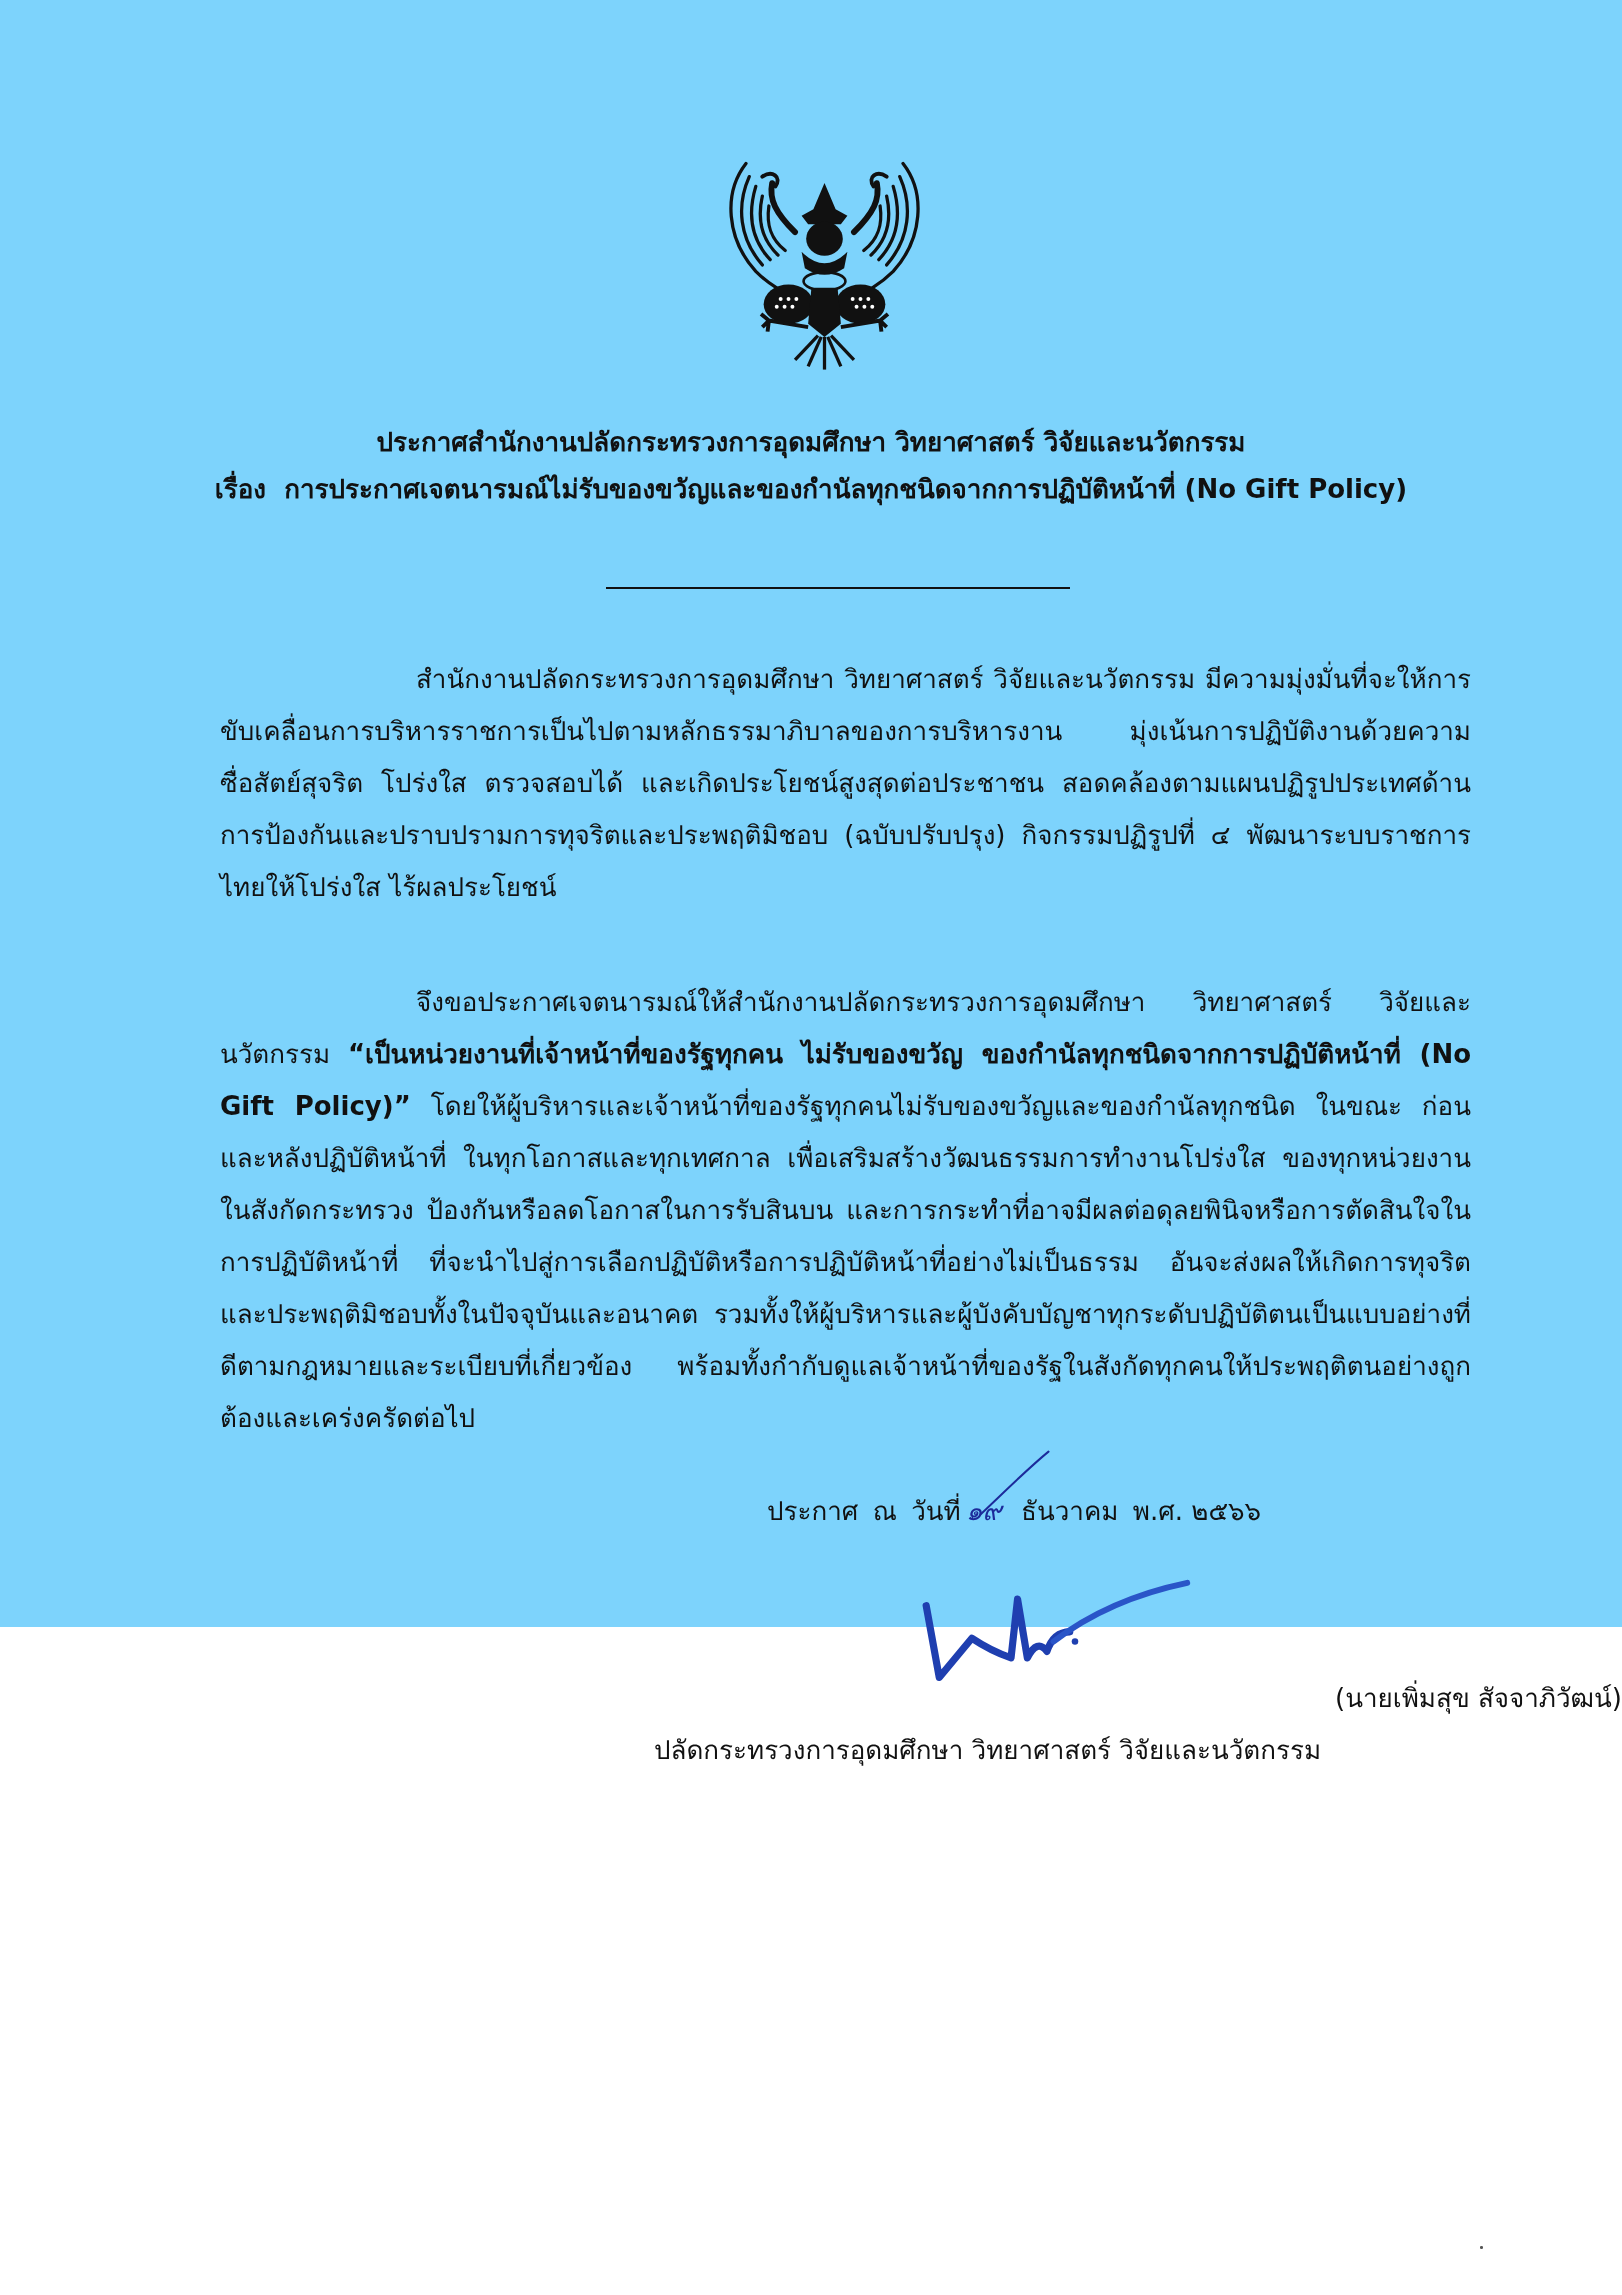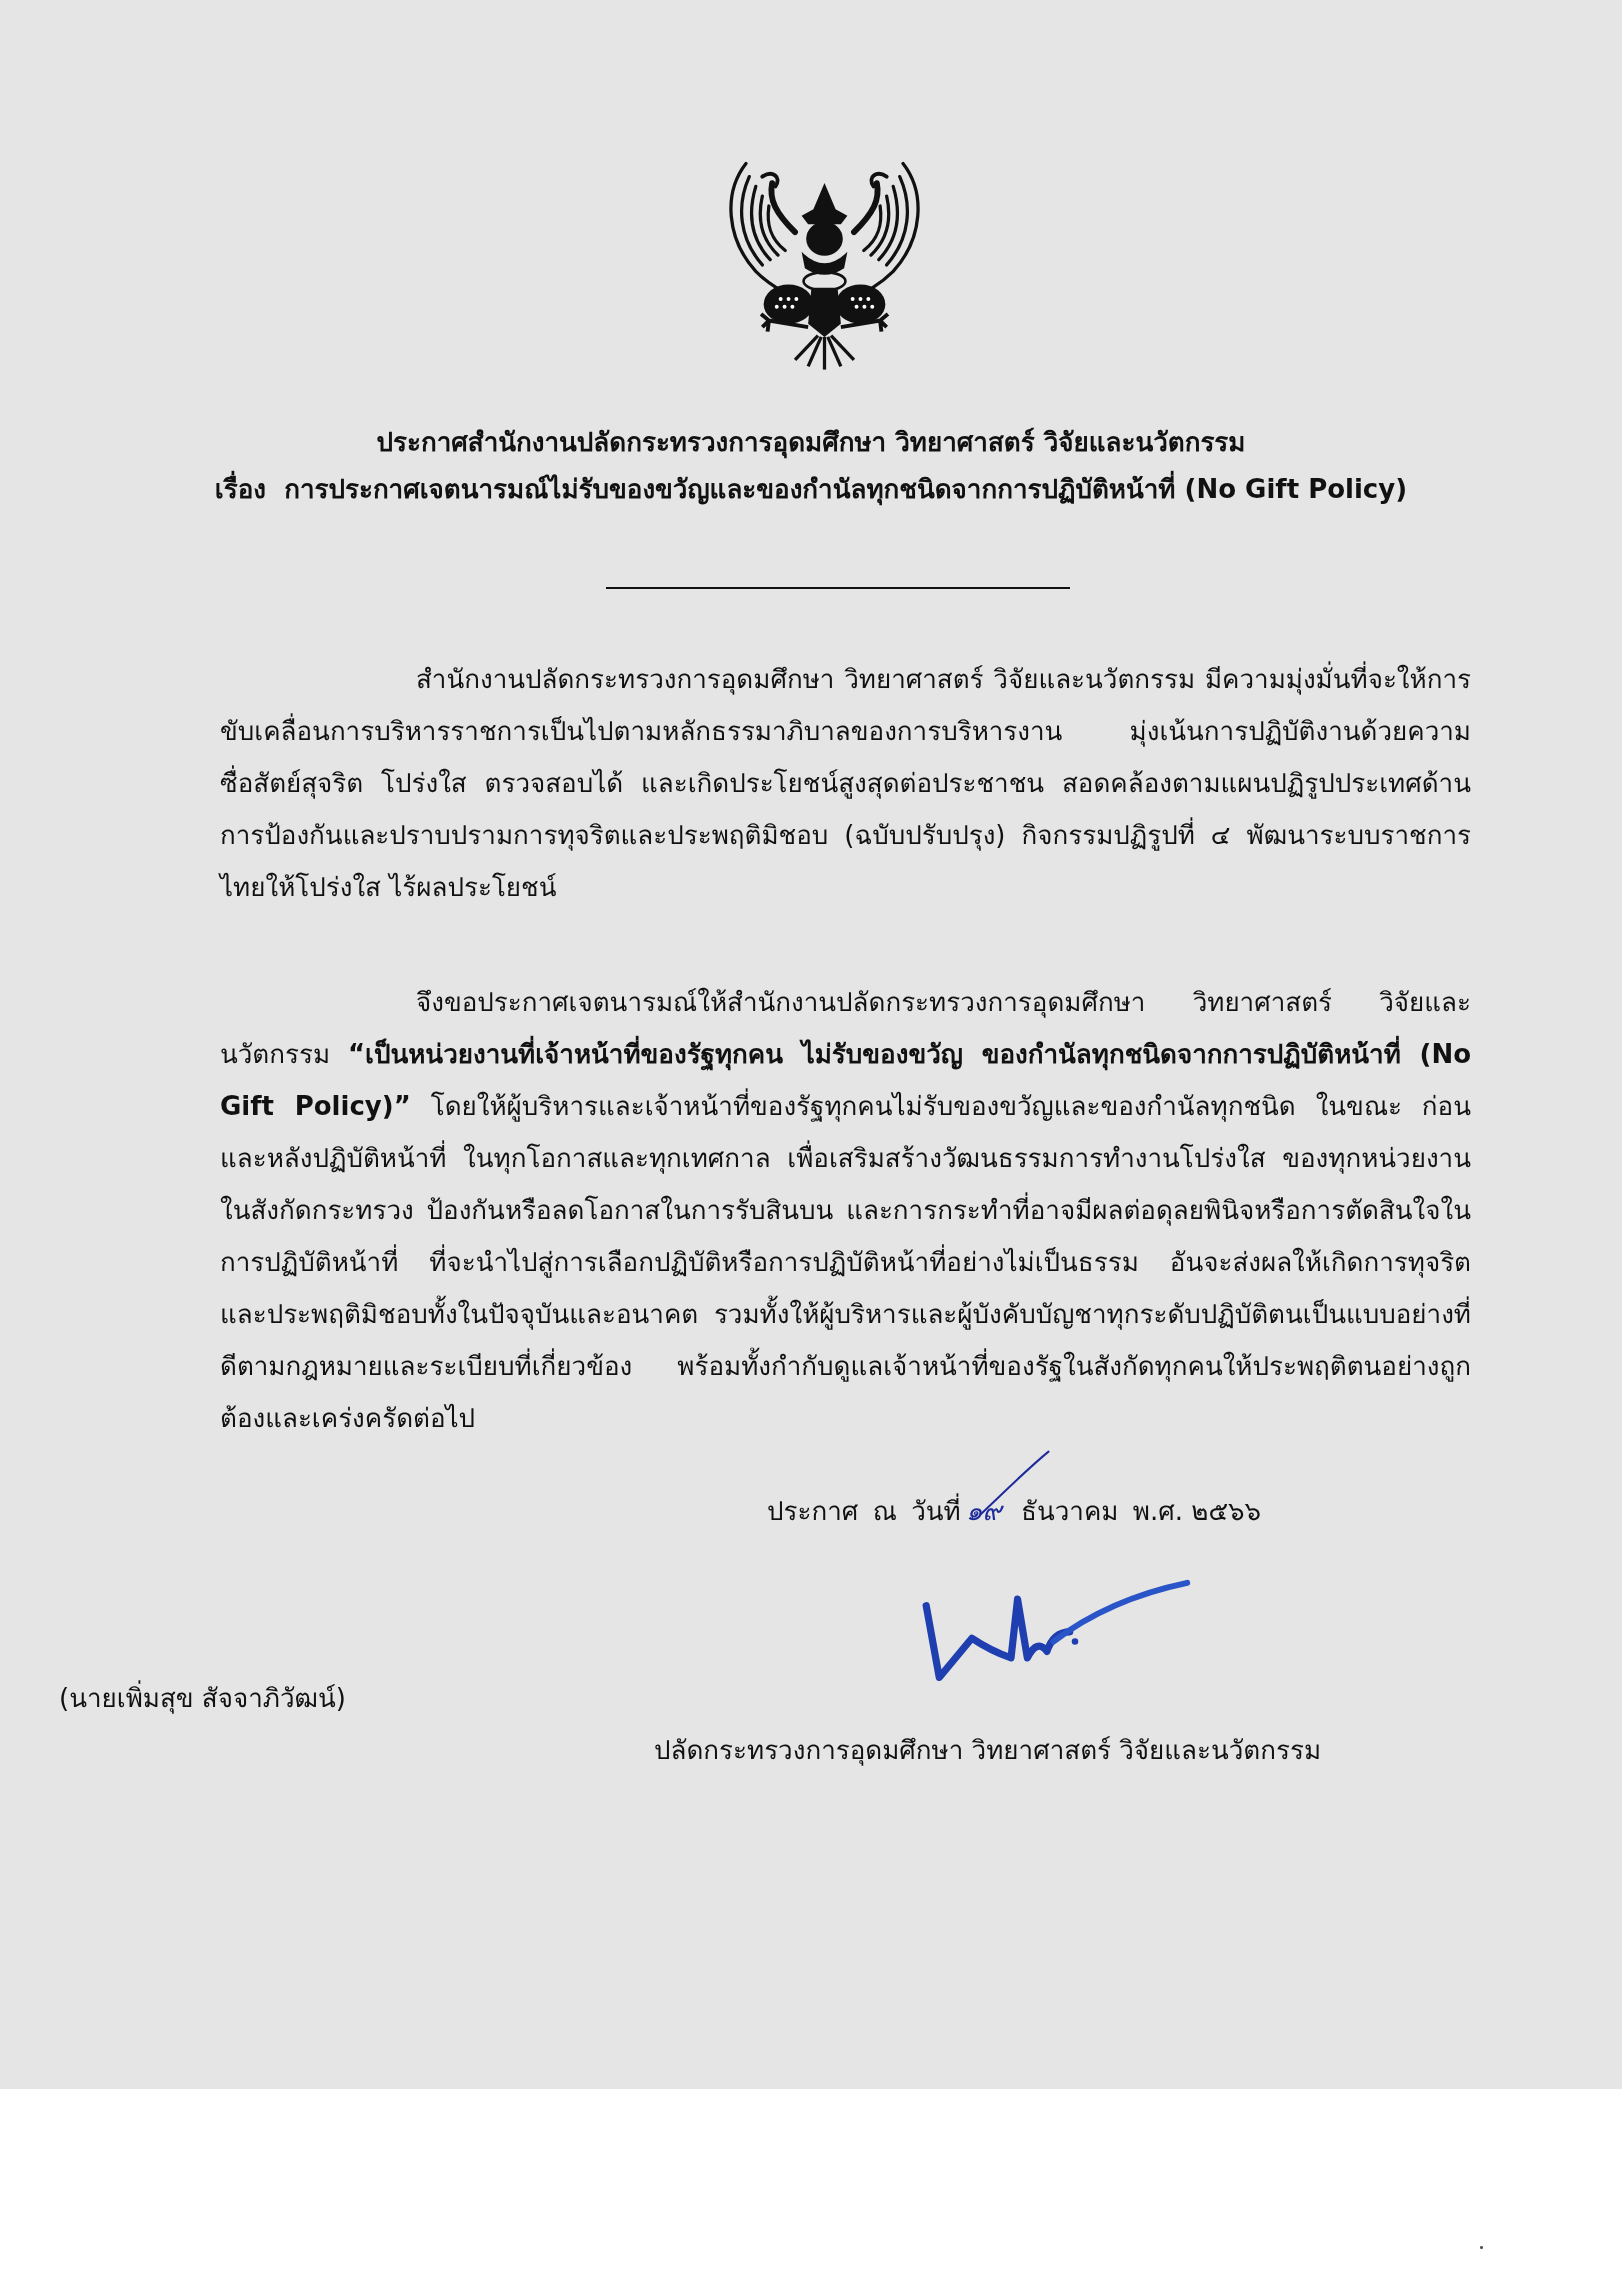--- a/index.html
+++ b/index.html
@@ -11,22 +11,22 @@
       width: 1622px;
       height: 2295px;
       position: relative;
       overflow: hidden;
       font-family: "DejaVu Sans", "Liberation Sans", sans-serif;
       color: #111111;
     }
     .page {
       position: absolute;
       left: 0; top: 0;
-      width: 1622px; height: 2089px;
-      background: #e5e5e5;
+      width: 1622px; height: 1627px;
+      background: #7dd3fc;
     }
     
     .emblem {
       position: absolute;
       left: 710px;
       top: 147px;
       width: 229px;
       height: 226px;
     }
     .emblem svg { width: 100%; height: 100%; }
@@ -111,21 +111,21 @@
       top: 1560px;
       width: 307px;
       height: 124px;
     }
 
     .signer-name {
       position: absolute;
       left: 0;
       width: 1622px;
       top: 1675px;
-      text-align: left;
+      text-align: right;
       padding-left: 59px;
       box-sizing: border-box;
       font-size: 26px;
       line-height: 46px;
       white-space: nowrap;
     }
     .signer-title {
       position: absolute;
       left: 654px;
       top: 1727px;

